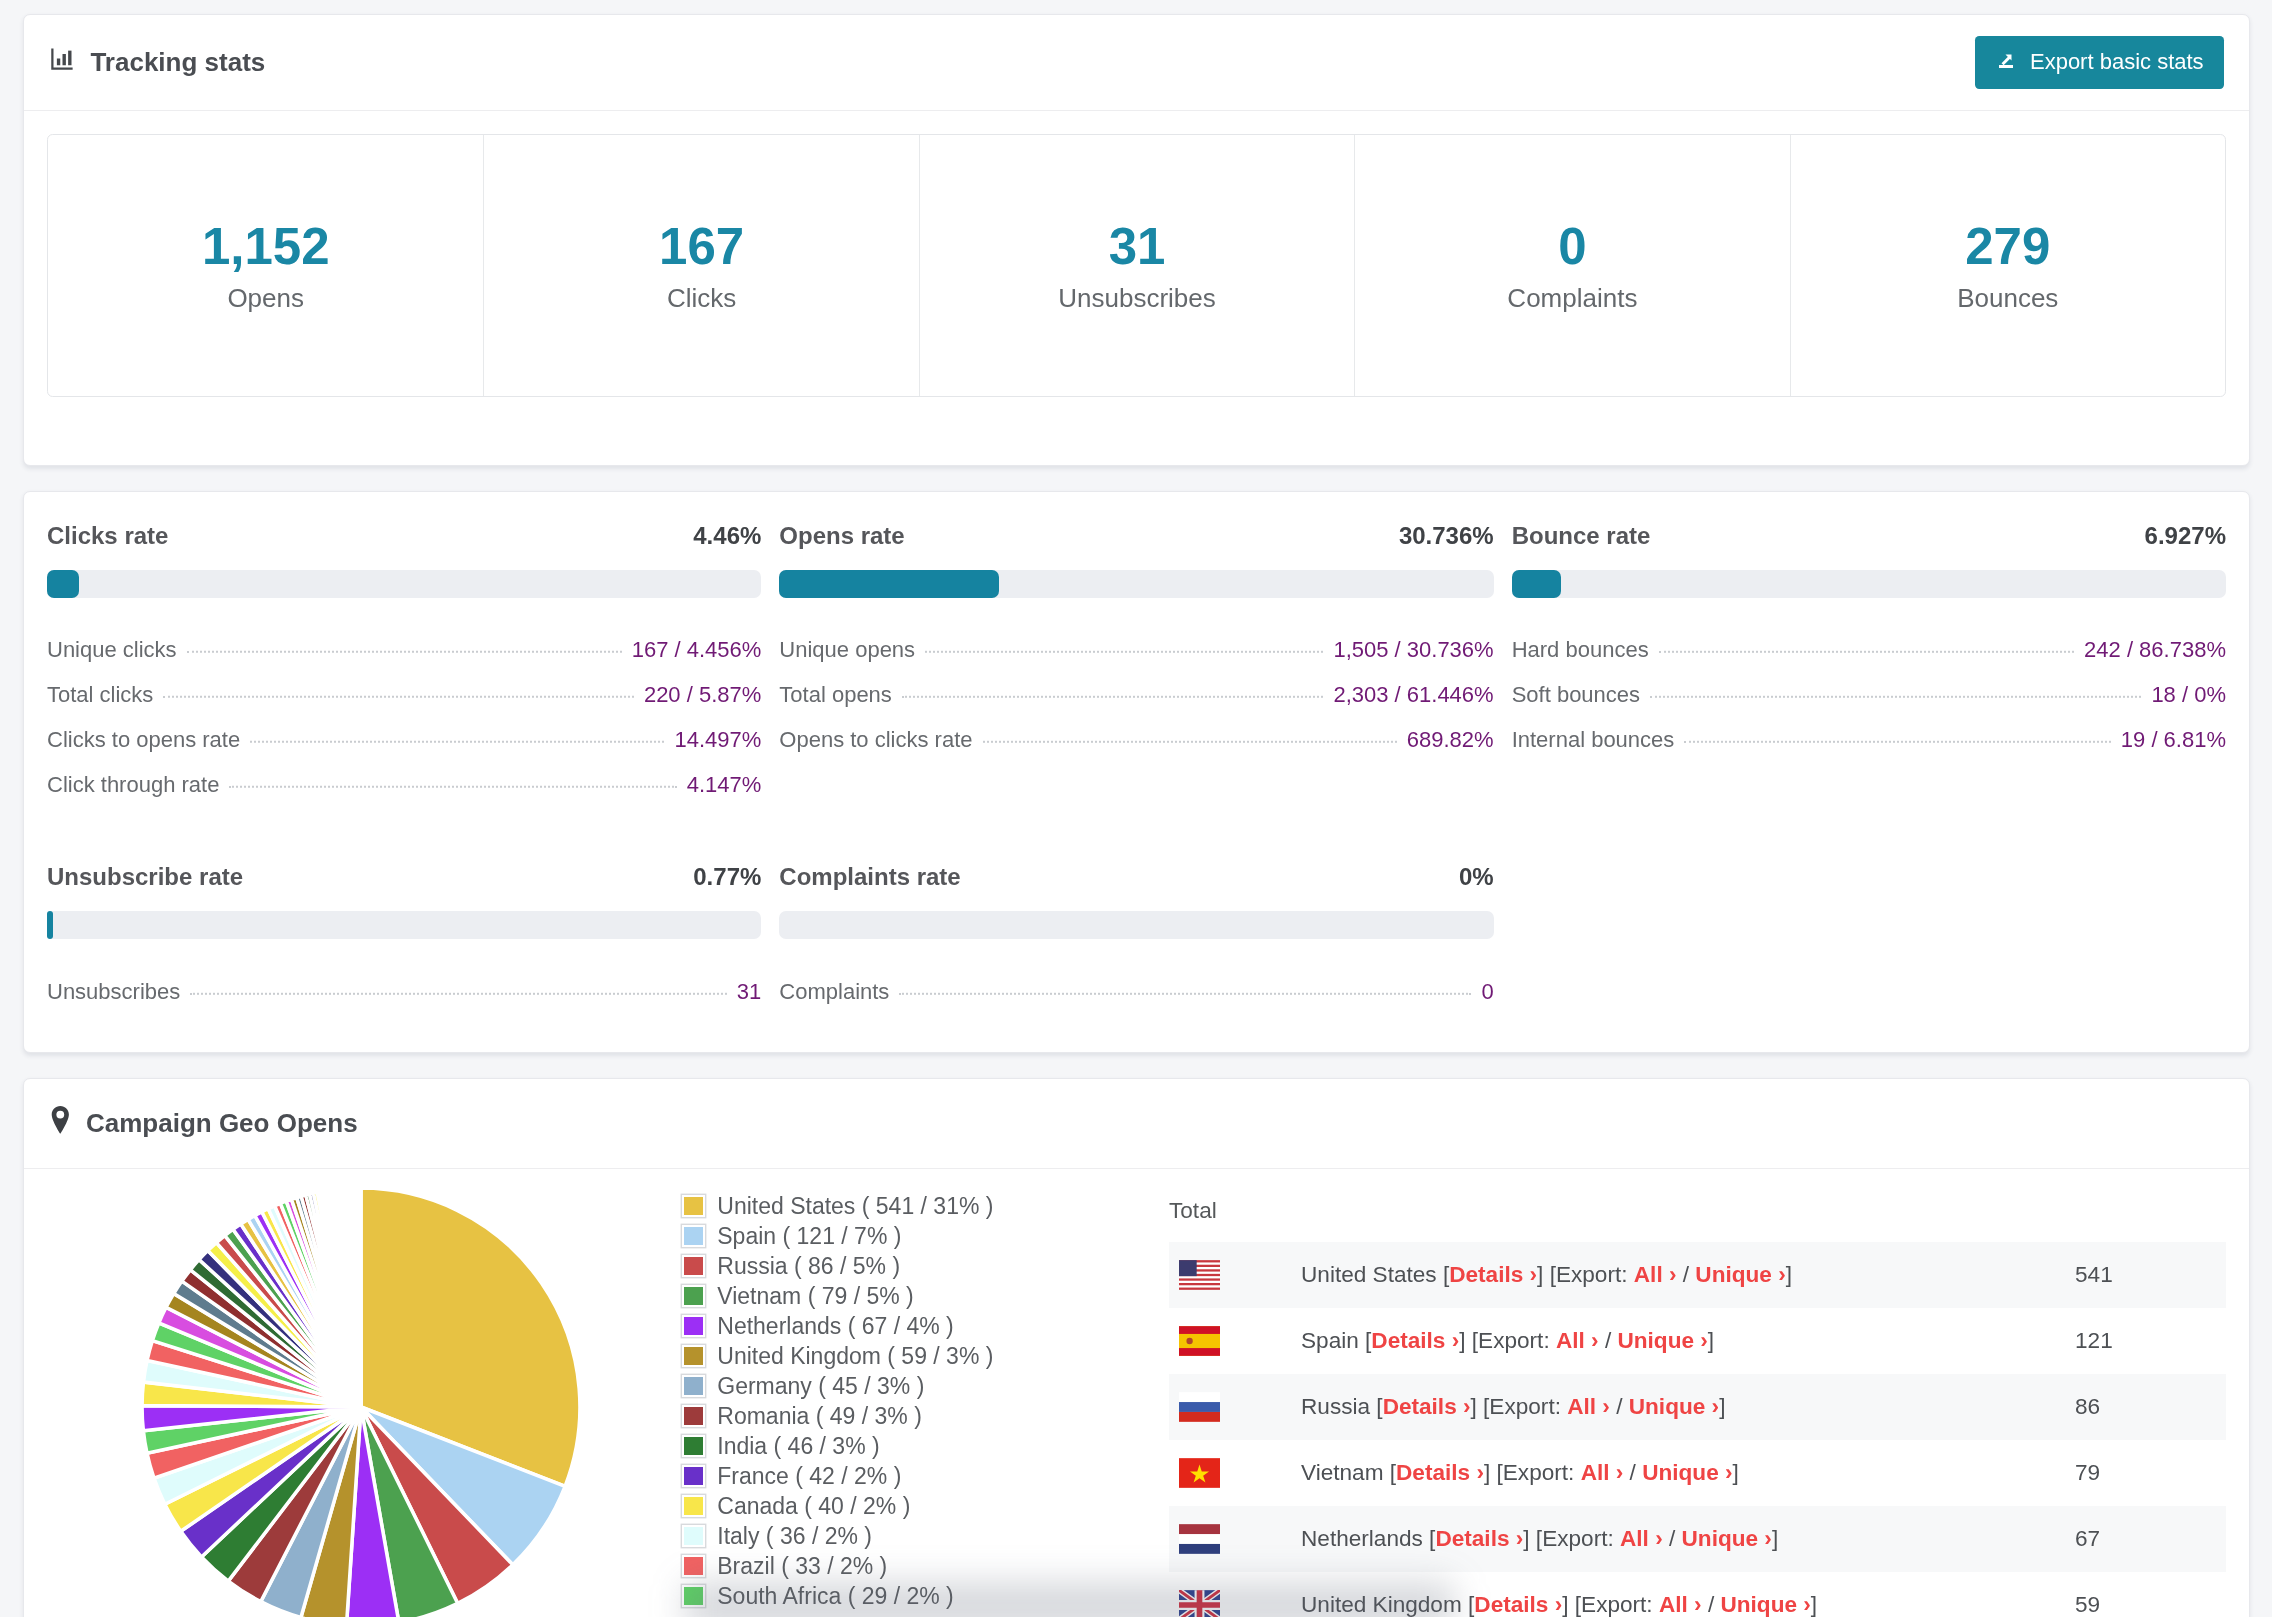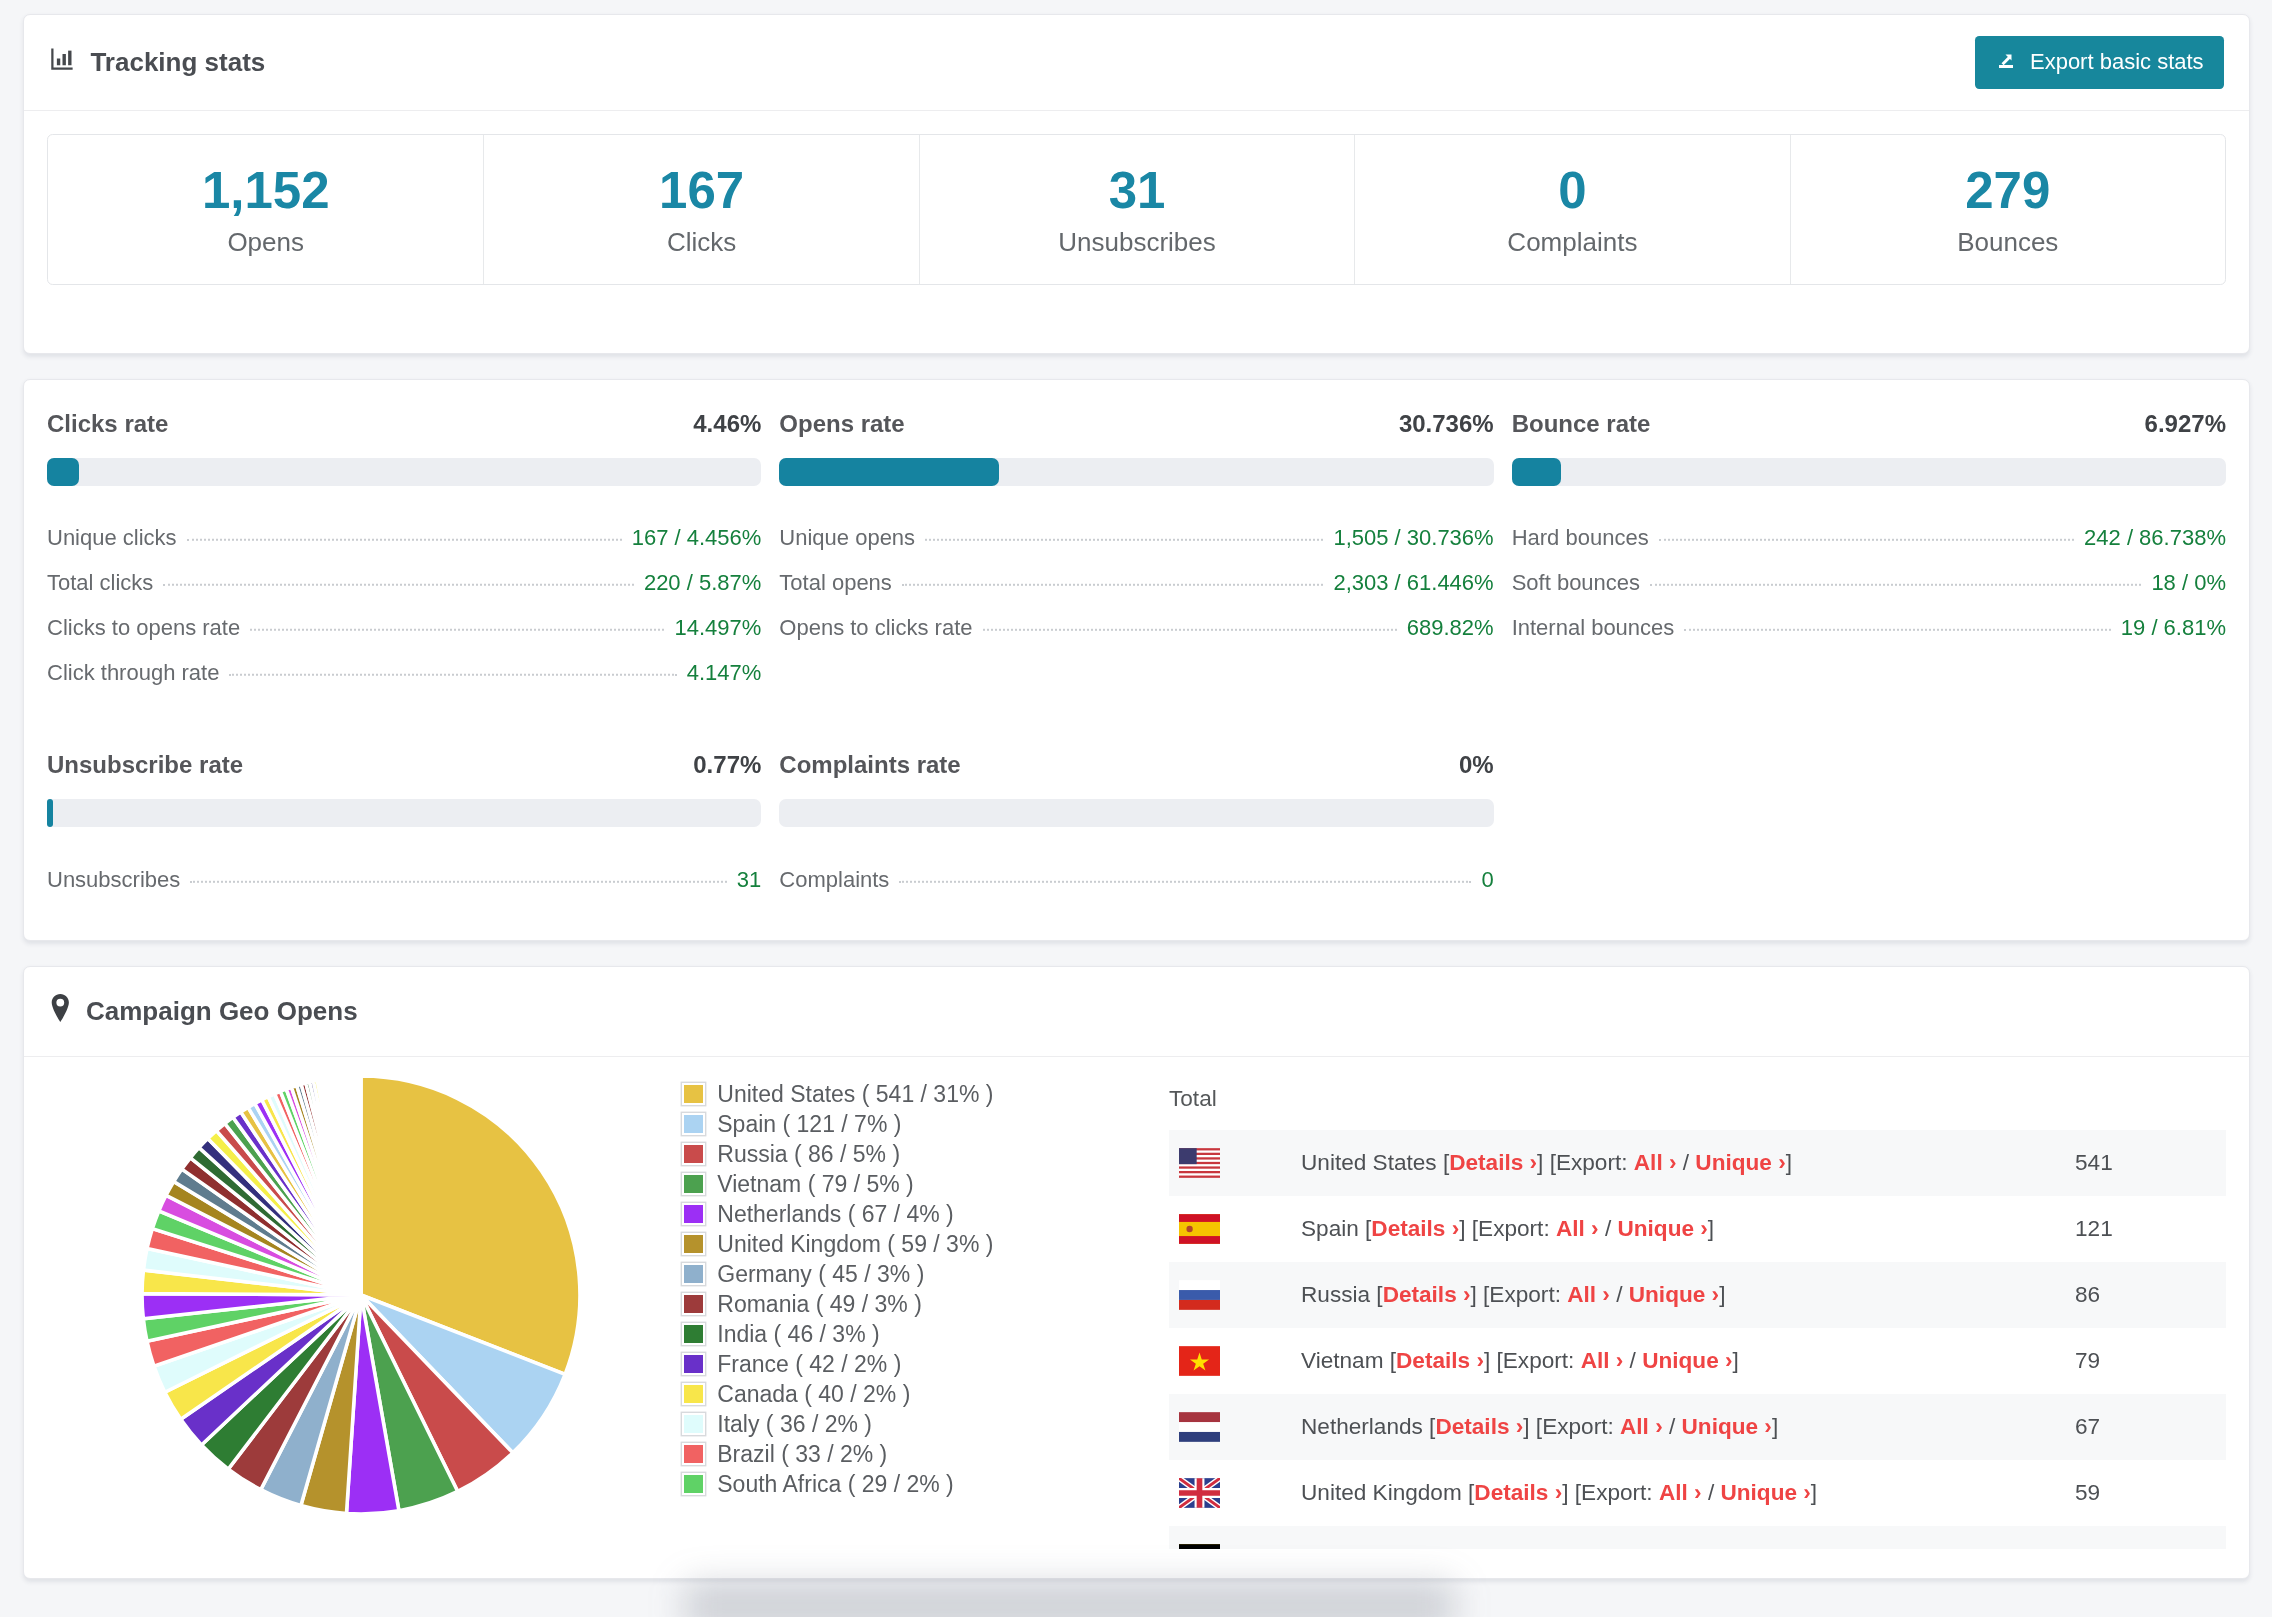--- a/index.html
+++ b/index.html
@@ -14,40 +14,40 @@
                  padding:21px 25.4px; border-bottom:1.4px solid #ededef; min-height:90px; }
   .card-title { display:flex; align-items:center; gap:14px; font-size:26px; font-weight:700; color:#4a4d52; }
   .card-title svg { flex:none; }
 
   .export-btn { display:flex; align-items:center; gap:11.3px; background:#17879c; color:#fff;
                 border:none; border-radius:4.2px; font-size:22px; padding:11.3px 20px;
                 font-family:inherit; cursor:pointer; }
 
   
   .stats-row { margin:23px 23px 68px; border:0.7px solid #e4e6e9; border-radius:5.6px;
-               display:grid; grid-template-columns:repeat(5,1fr); height:151px; background:#fff; }
+               display:grid; grid-template-columns:repeat(5,1fr); height:263px; background:#fff; }
   .stat-cell { display:flex; flex-direction:column; align-items:center; justify-content:center;
                gap:7px; border-left:0.7px solid #e7e9eb; }
   .stat-cell:first-child { border-left:none; }
   .stat-value { font-size:51px; font-weight:700; color:#1a87a5; }
   .stat-label { font-size:26px; color:#64686c; }
 
   
   .rates-card { padding:30px 23px 37px; }
   .rates-grid { display:grid; grid-template-columns:repeat(3,1fr); column-gap:18px; }
   .rates-grid.second { margin-top:55px; }
   .rate-head { display:flex; justify-content:space-between; align-items:baseline; }
   .rate-title { font-size:24px; font-weight:700; color:#55565a; }
   .rate-value { font-size:24px; font-weight:700; color:#3f4246; }
   .bar-track { margin:20px 0 30px; height:28px; background:#eceef2; border-radius:7px; }
   .bar-fill { height:100%; background:#1583a0; border-radius:7px; min-width:0; }
   .detail-row { display:flex; align-items:baseline; font-size:22px; color:#676a6e; padding:9.2px 0 10px; }
   .detail-label { white-space:nowrap; }
   .detail-dots { flex:1; border-bottom:2.1px dotted #c9ccd0; margin:0 10px; transform:translateY(-4.2px); }
-  .detail-value { white-space:nowrap; color:#15803d; }
+  .detail-value { white-space:nowrap; color:#701a75; }
 
   
   .geo-card { height:613px; overflow:hidden; }
   .geo-body { display:flex; padding:11.3px 23px 0; }
   .pie-wrap { width:635px; flex:none; }
   .pie-wrap svg { display:block; margin:1.4px 0 0 88px; }
   .legend { width:487px; flex:none; list-style:none; padding-top:11.3px; }
   .legend li { display:flex; align-items:center; gap:12.7px; height:30px; font-size:23px; color:#5a5d61; }
   .legend .swatch { width:22.6px; height:22.6px; flex:none; border:2.1px solid #fff;
                     box-shadow:0 0 0 1.4px #d8dadd; }

